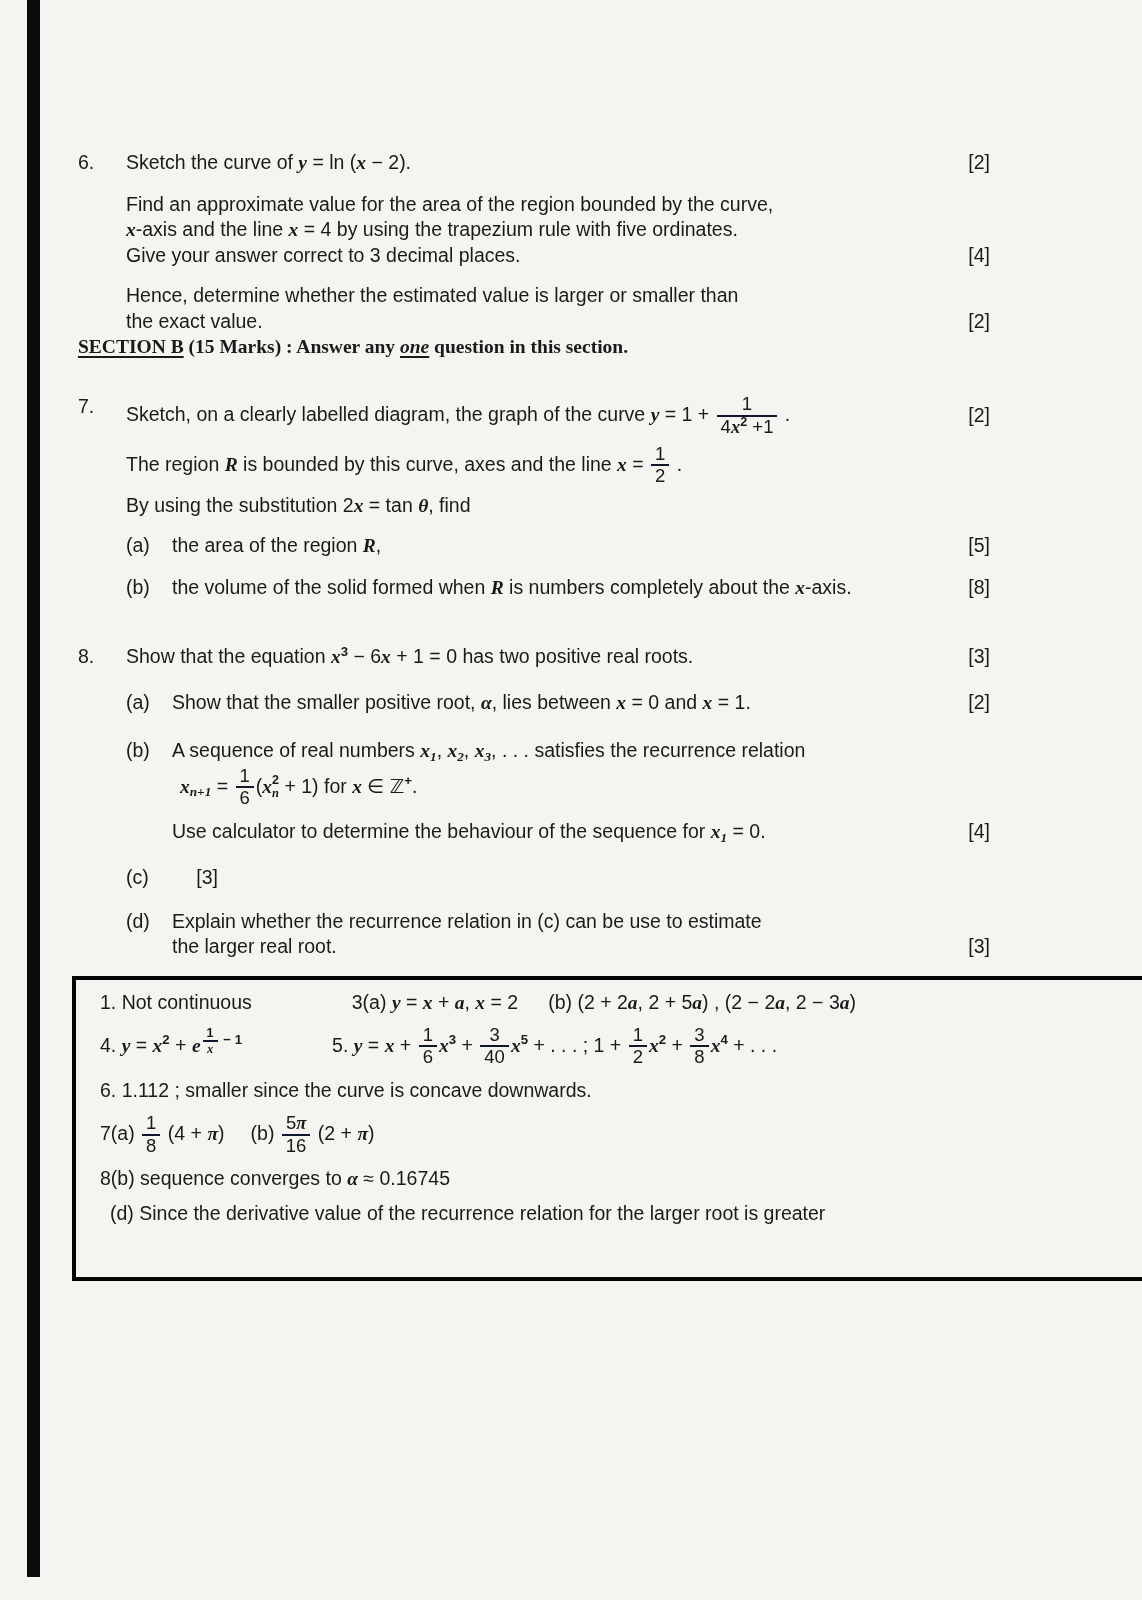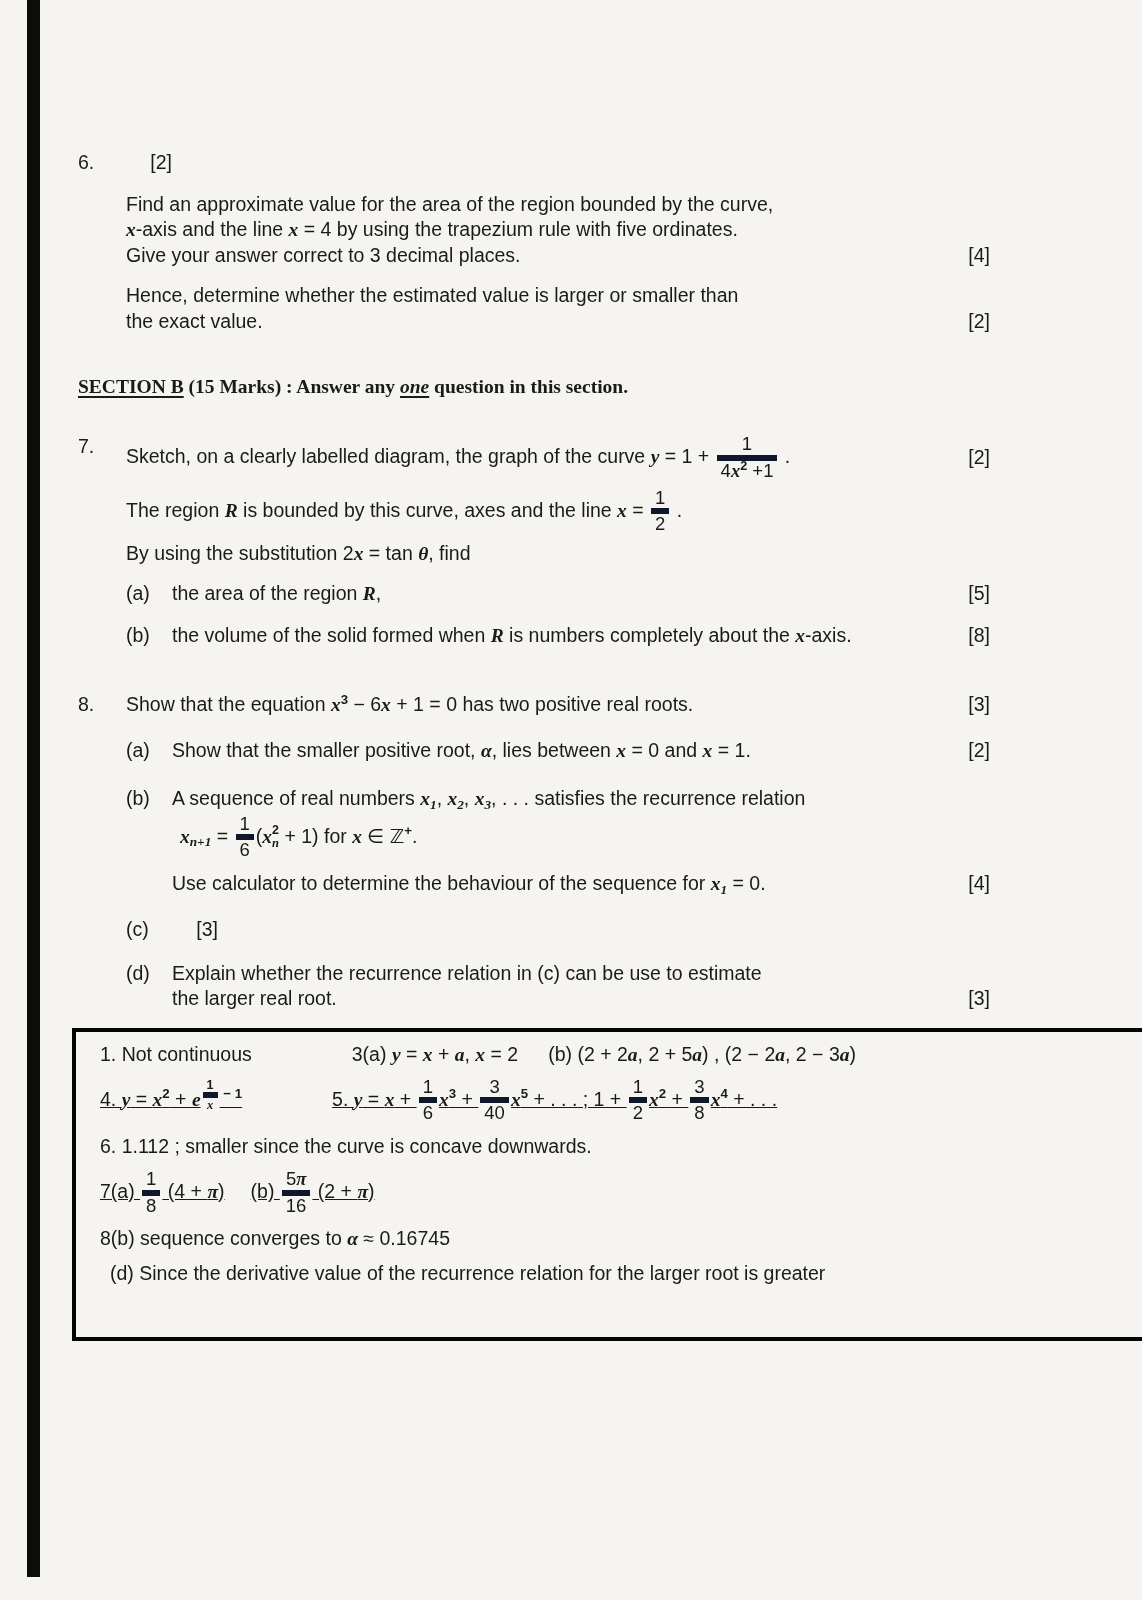--- a/index.html
+++ b/index.html
@@ -35,53 +35,54 @@
   
   .m{font-family:"Liberation Serif","DejaVu Serif",serif;font-style:italic;font-weight:bold;}
   .bold{font-weight:bold;font-family:Liberation Serif, serif;}
   .u{text-decoration:underline;text-decoration-thickness:2px;text-underline-offset:3px;}
   .it{font-style:italic;}
   .sup{font-size:0.68em;position:relative;top:-0.55em;font-weight:bold;}
   .sub{font-size:0.68em;position:relative;top:0.28em;font-weight:bold;font-style:italic;
        font-family:"Liberation Serif","DejaVu Serif",serif;}
   .frac{display:inline-block;text-align:center;vertical-align:middle;padding:0 2px;line-height:1.12;font-size:0.95em;}
   .fnum{display:block;padding:0 4px;}
-  .fden{display:block;border-top:6px solid #0f172a;padding:0 4px;}
+  .fden{display:block;border-top:2px solid #0f172a;padding:0 4px;}
   .ss{display:inline-block;text-align:left;vertical-align:middle;font-size:0.64em;line-height:1.05;font-weight:bold;}
   .ssup{display:block;}
   .ssub{display:block;font-style:italic;font-family:"Liberation Serif","DejaVu Serif",serif;}
   .gap{display:inline-block;height:1px;}
   .section-head{margin-bottom:34px;}
   
   .mb6{margin-bottom:6px;}.mb10{margin-bottom:10px;margin-left:8px;}.mb14{margin-bottom:14px;}
   .mb16{margin-bottom:16px;}.mb18{margin-bottom:18px;}.mb20{margin-bottom:20px;}
-  .mb22{margin-bottom:22px;}.mb40{margin-bottom:40px;}
+  .mb22{margin-bottom:22px;}.mb40{}
   .mb44{margin-bottom:44px;}.mb2{margin-bottom:2px;}
   
   .answers{
     box-sizing:border-box;
     margin-top:4px;margin-left:-6px;width:1078px;
     border:4px solid var(--boxborder,#050505);
     padding:10px 12px 24px 24px;
     background:transparent;
   }
   .arow{margin-bottom:9px;}
-  .arow.tall{margin-bottom:10px;text-decoration:underline;}
+  .arow.tall{margin-bottom:10px;}
   .arow.last{margin-bottom:0;padding-left:10px;}
 </style>
 </head>
 <body>
 
 <div class="page">
   <div class="edge-bar"></div>
 
   <div class="content">
 
     <div class="row mb16">
       <span class="qnum">6.</span>
+      <span class="body"><span>Sketch the curve of </span><span class="m">y</span><span> = ln (</span><span class="m">x</span><span> − 2).</span></span>
       <span class="marks">[2]</span>
     </div>
     <div class="row indent mb14">
       <span class="body"><span>Find an approximate value for the area of the region bounded by the curve,</span><br><span class="m">x</span><span>-axis and the line </span><span class="m">x</span><span> = 4 by using the trapezium rule with five ordinates.</span><br><span>Give your answer correct to 3 decimal places.</span></span>
       <span class="marks bottom">[4]</span>
     </div>
     <div class="row indent mb40">
       <span class="body"><span>Hence, determine whether the estimated value is larger or smaller than</span><br><span>the exact value.</span></span>
       <span class="marks bottom">[2]</span>
     </div>

